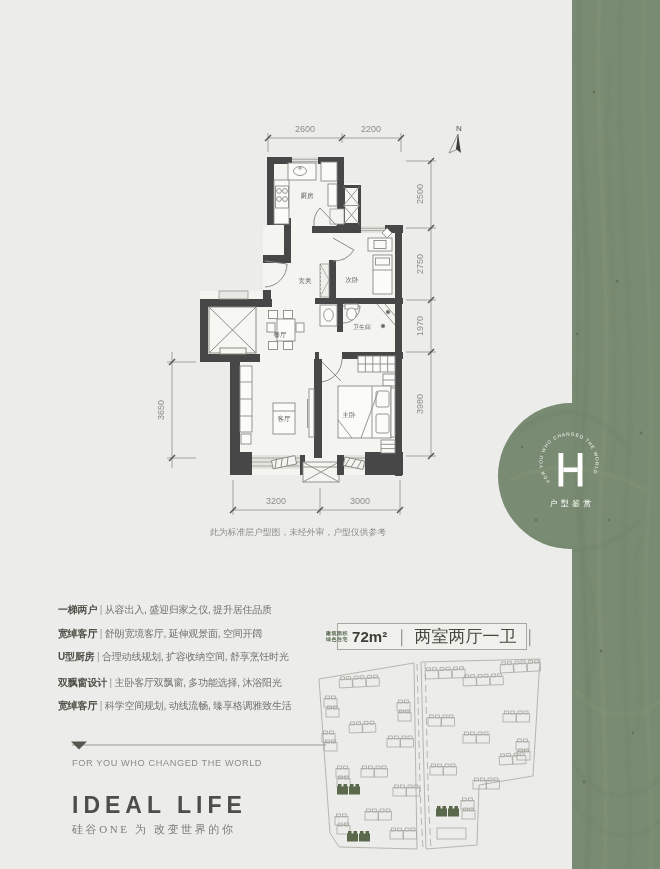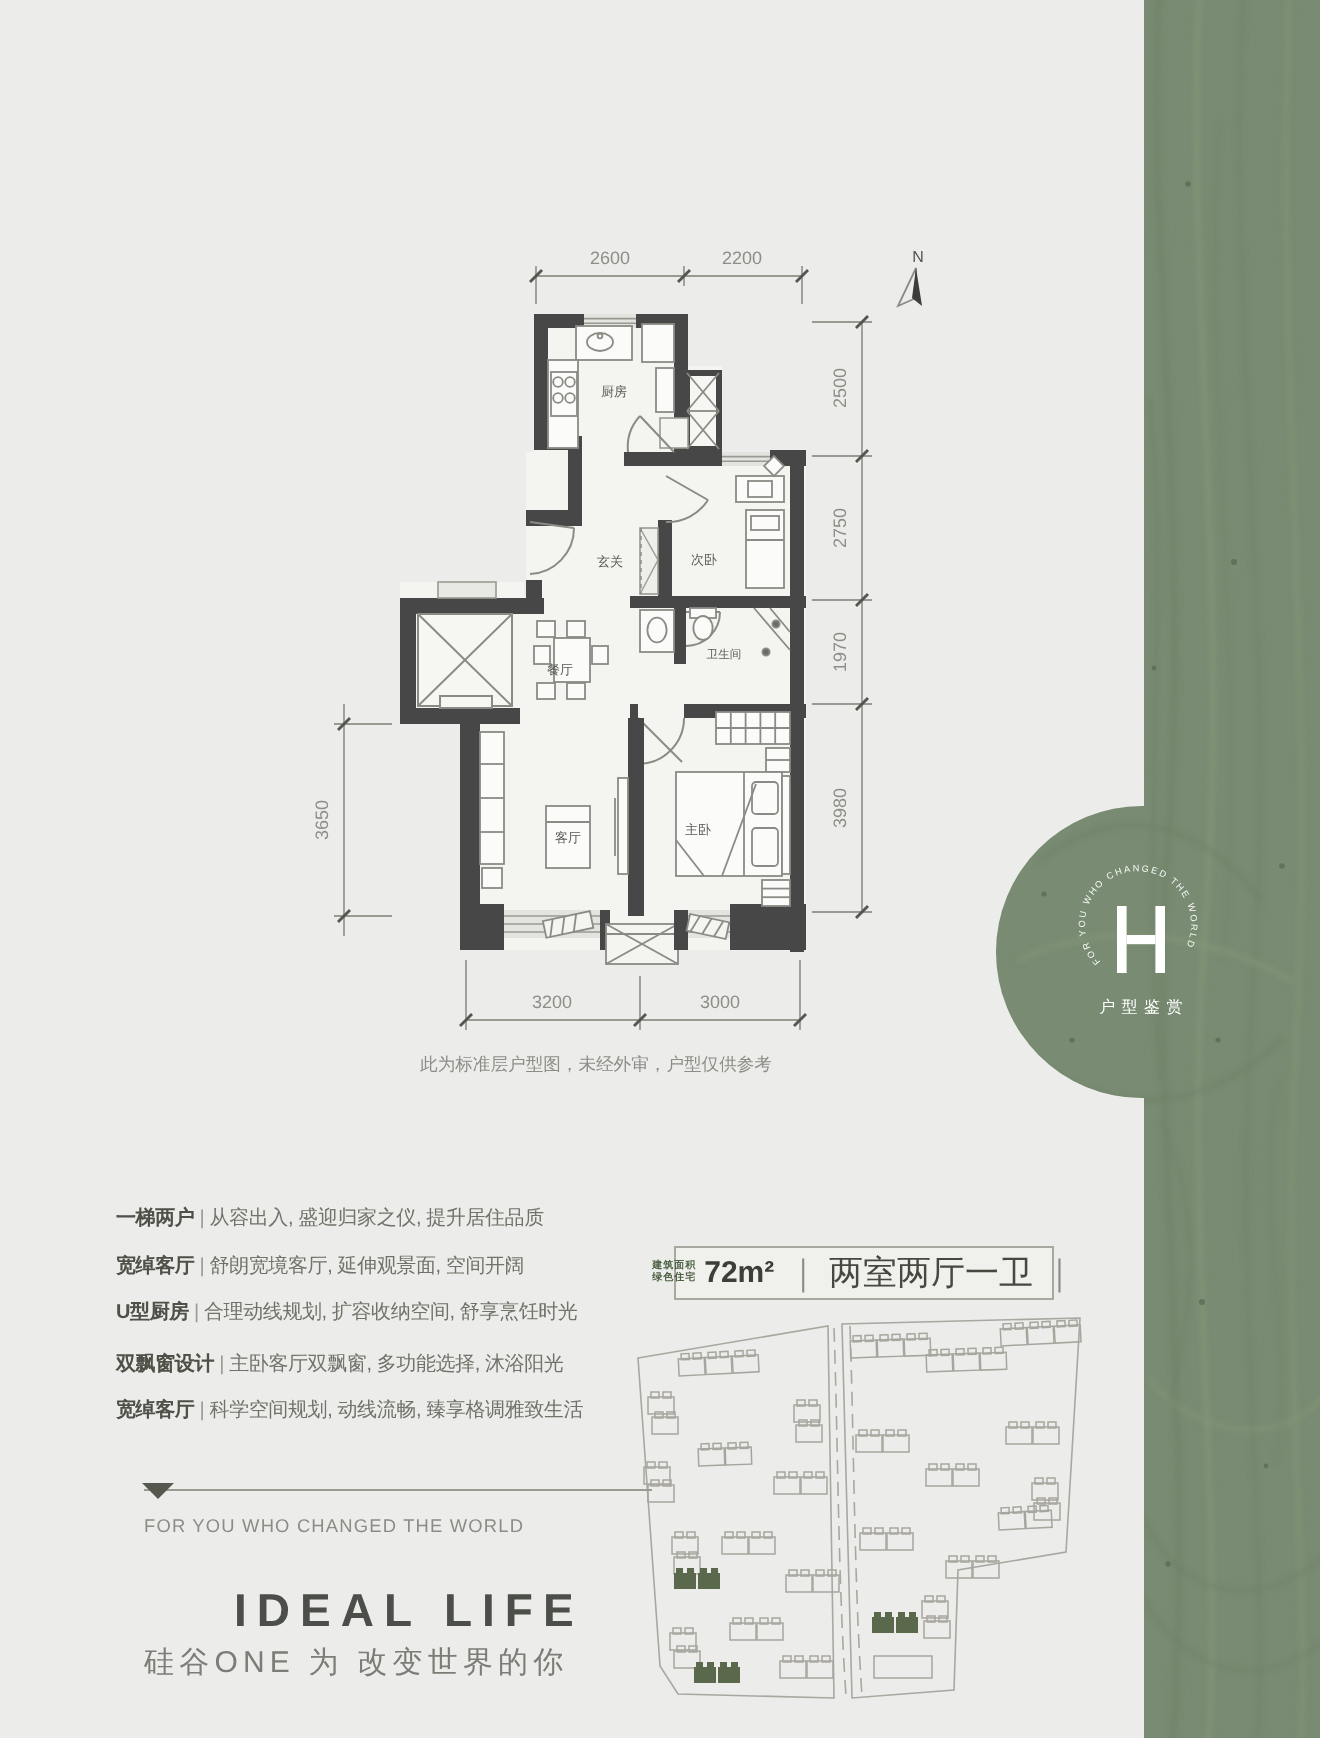--- a/index.html
+++ b/index.html
@@ -542,17 +542,17 @@
 
   <span style="font-size:15px;font-weight:bold;color:#3c3f38;">72m²</span>
 
   <span style="font-size:17px;color:#46493f;margin-left:6px;"><span style="color:#8a8a82;">｜</span> 两室两厅一卫 <span style="color:#8a8a82;">｜</span></span>
 </div>
 
 
 <div class="abs" style="left:72px;top:758px;font-size:9.2px;letter-spacing:0.6px;color:#8c8c86;">FOR YOU WHO CHANGED THE WORLD</div>
 
 
-<div class="abs" style="left:72px;top:792px;font-size:23px;font-weight:bold;letter-spacing:5px;color:#4c4f49;margin-left:45px;">IDEAL LIFE</div>
-
-
-<div class="abs" style="left:72px;top:822px;font-size:15px;letter-spacing:2.6px;color:#7b7e76;">硅谷ONE 为 改变世界的你</div>
+<div class="abs" style="left:72px;top:792px;font-size:23px;font-weight:bold;letter-spacing:5px;color:#4c4f49;">IDEAL LIFE</div>
+
+
+<div class="abs" style="left:72px;top:822px;font-size:11px;letter-spacing:2.6px;color:#7b7e76;font-family:Liberation Serif, serif;">硅谷ONE 为 改变世界的你</div>
 </div>
 
 </body></html>

